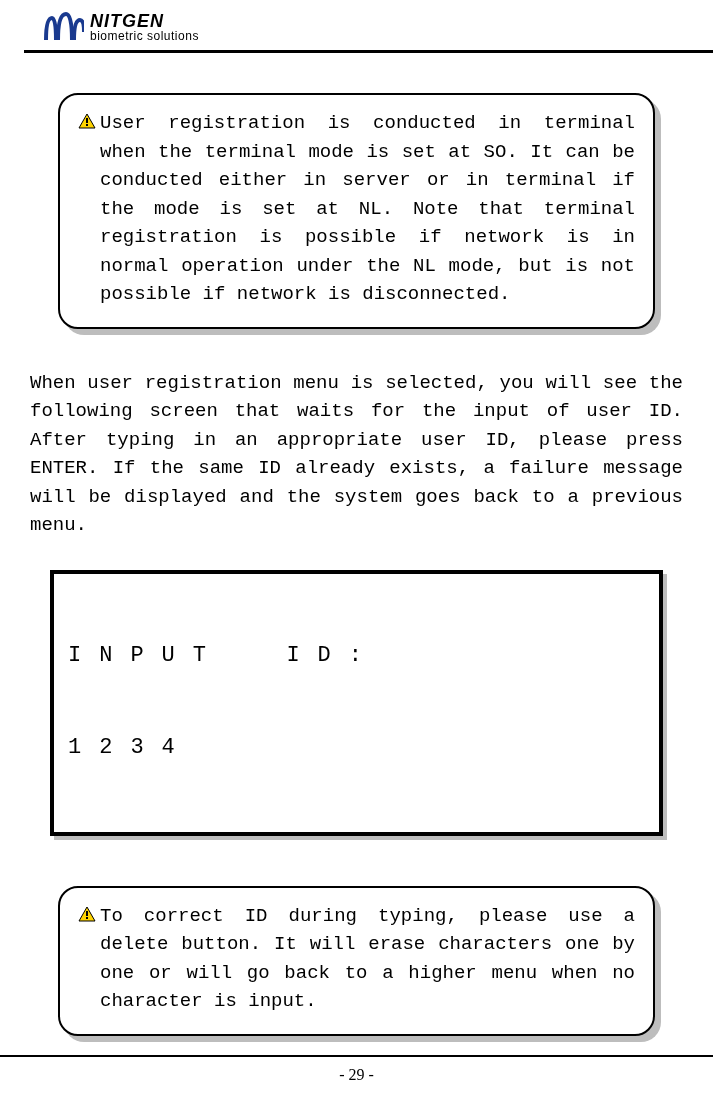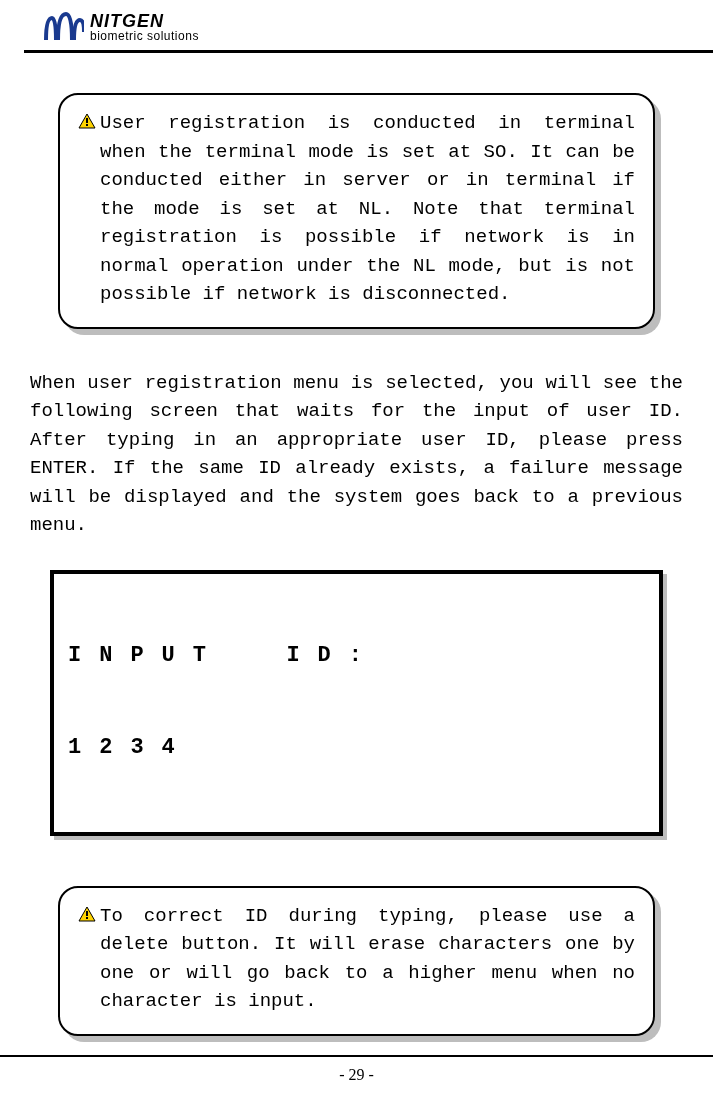--- a/index.html
+++ b/index.html
@@ -101,21 +101,20 @@
     padding: 6px 14px;
     font-family: "Courier New", Courier, monospace;
     font-size: 22px;
     letter-spacing: 18px;
     line-height: 1.4;
     box-shadow: 4px 4px 0 #bdbdbd;
     white-space: pre;
   }
   .lcd-row {
     display: block;
-    font-weight: bold;
   }
   .footer {
     position: absolute;
     left: 0;
     right: 0;
     bottom: 20px;
     border-top: 2px solid #000;
     text-align: center;
     font-family: "Times New Roman", Times, serif;
     font-size: 16px;

